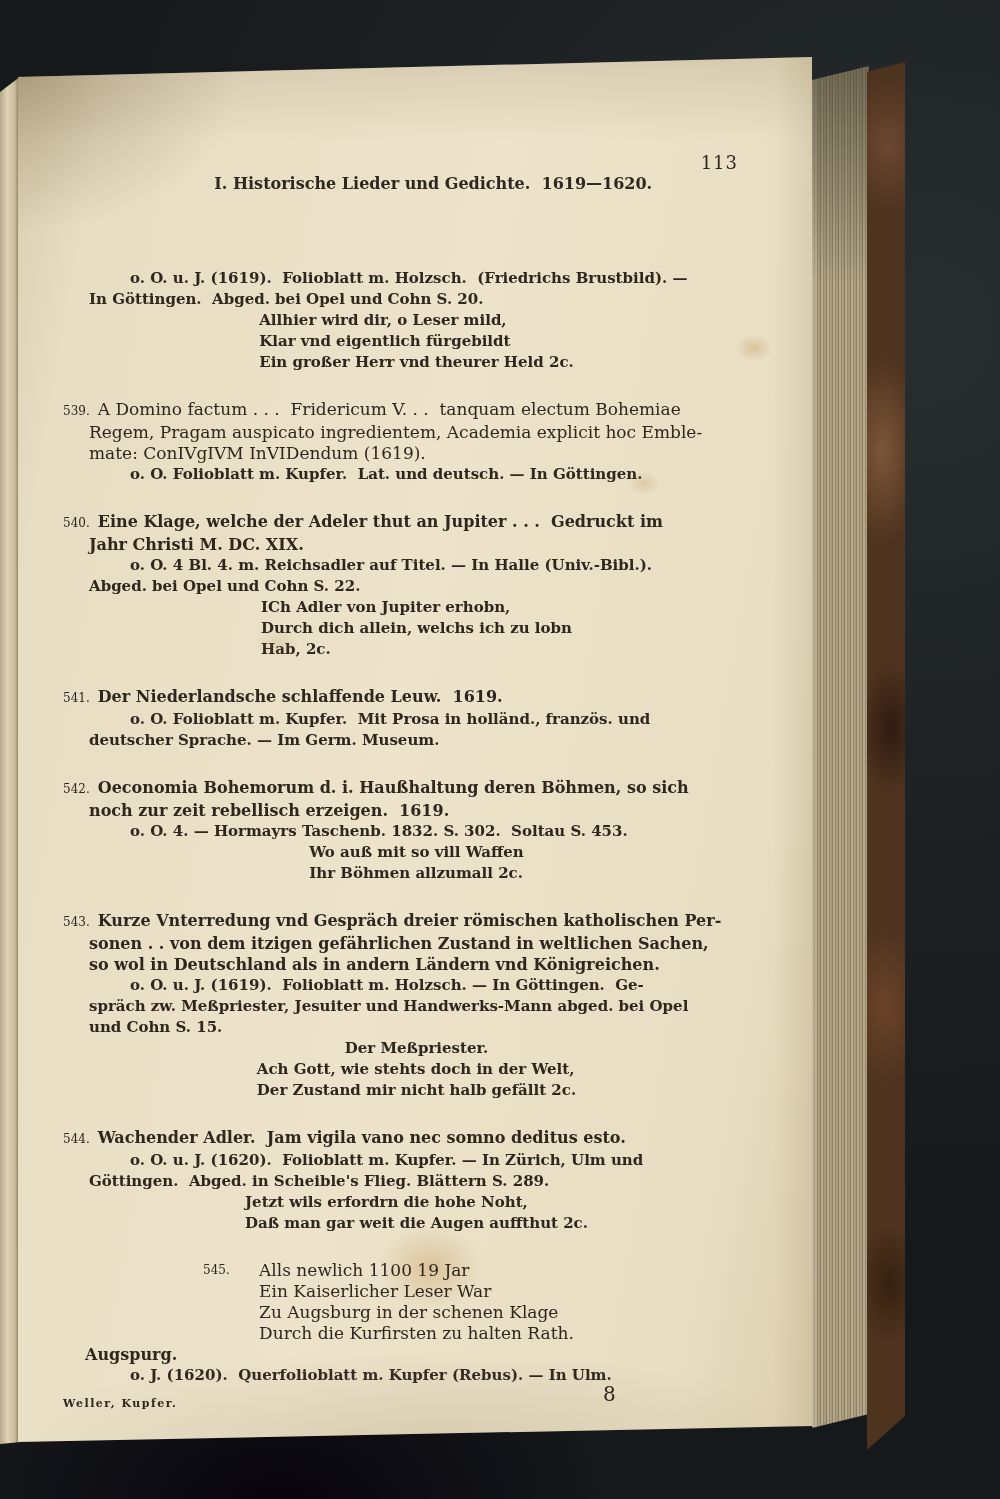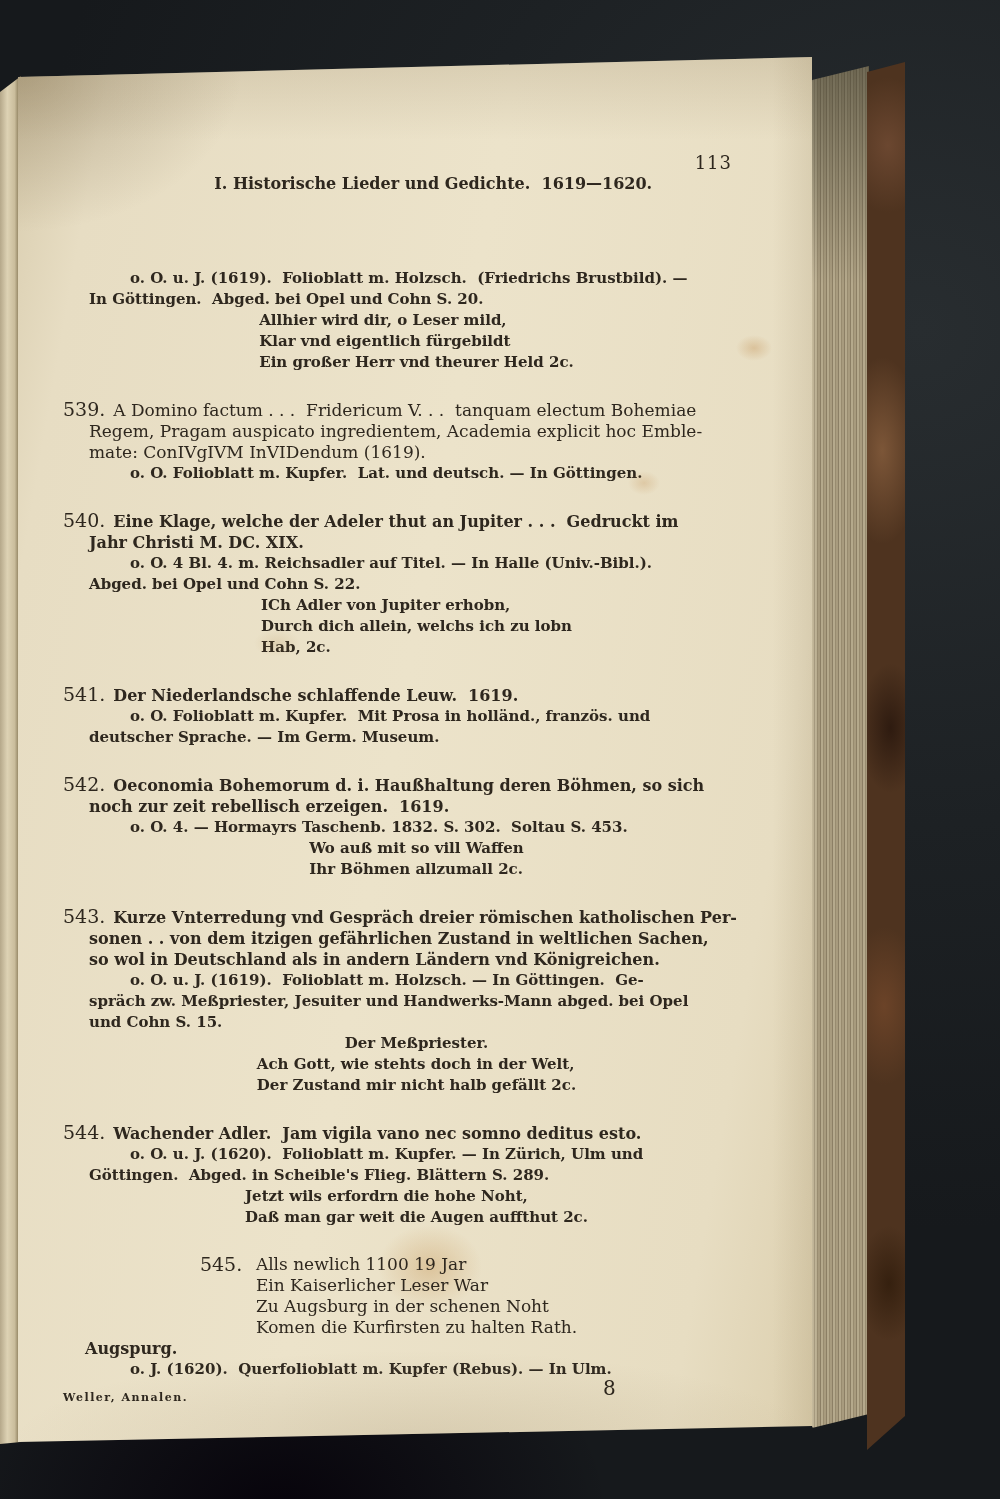--- a/index.html
+++ b/index.html
@@ -46,29 +46,29 @@
   .stain.s4{left:236px;top:572px;width:46px;height:28px;
     background:radial-gradient(closest-side,rgba(172,132,70,.16),rgba(172,132,70,0));}
 
   
   .pagehead{
     position:relative;margin:0 42px 0 45px;padding-top:95px;
     text-align:center;font-weight:700;font-size:16px;line-height:21px;
     white-space:pre;
   }
   .pagehead .pagenum{
-    position:absolute;right:38px;top:95px;
+    position:absolute;right:32px;top:95px;
     font-weight:400;font-size:18px;letter-spacing:1px;
   }
   .content{margin:32px 42px 0 45px;}
   .entry{margin:0 0 26px 0;}
   .entry:last-child{margin-bottom:0;}
   .line{line-height:21px;white-space:pre;font-weight:700;font-size:16px;}
   .block.roman .line{font-weight:400;font-size:17px;}
-  .num{font-weight:400;font-size:19px;margin-right:8px;}
+  .num{font-weight:400;font-size:12px;margin-right:8px;}
   .ttext{}
   .title-line.cont{padding-left:26px;}
   .note-line{font-size:15px;}
   .note-line.first{padding-left:67px;}
   .note-line.cont{padding-left:26px;}
   .plain-line{padding-left:22px;}
   .block.verse,.block.title-verse{width:fit-content;margin:0 auto;}
   .verse-line{font-size:15px;}
   .verse-heading{font-size:15px;font-weight:700;text-align:center;}
   .block.title-verse{position:relative;}
@@ -203,33 +203,33 @@
           </div>
           <div class="block verse">
             <div class="line verse-line first">Jetzt wils erfordrn die hohe Noht,</div>
             <div class="line verse-line cont">Daß man gar weit die Augen auffthut 2c.</div>
           </div>
         </section>
         <section class="entry">
           <div class="block title-verse roman">
             <div class="line title-verse-line first"><span class="num">545.</span><span class="ttext">Alls newlich 1100 19 Jar</span></div>
             <div class="line title-verse-line cont">Ein Kaiserlicher Leser War</div>
-            <div class="line title-verse-line cont">Zu Augsburg in der schenen Noht</div>
-            <div class="line title-verse-line cont">Komen die Kurfirsten zu halten Rath.</div>
+            <div class="line title-verse-line cont">Zu Augsburg in der schenen Klage</div>
+            <div class="line title-verse-line cont">Durch die Kurfirsten zu halten Rath.</div>
           </div>
           <div class="block plain">
             <div class="line plain-line first">Augspurg.</div>
           </div>
           <div class="block note">
             <div class="line note-line first">o. J. (1620).  Querfolioblatt m. Kupfer (Rebus). — In Ulm.</div>
           </div>
         </section>
       </main>
 
     <footer class="pagefoot">
-      <span class="signature">Weller, Annalen.</span>
+      <span class="signature">Weller, Kupfer.</span>
       <span class="sheetnum">8</span>
     </footer>
   </div>
 
   <div class="fore-edge"></div>
   <div class="leather"></div>
 </div>
 
 </body></html>

